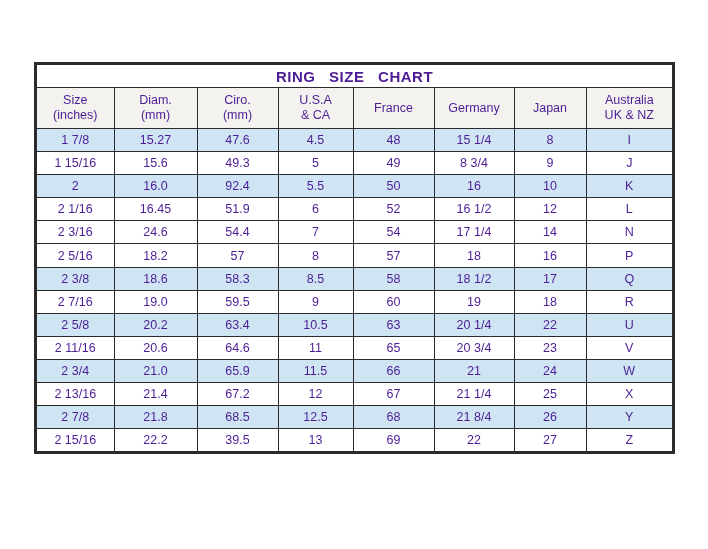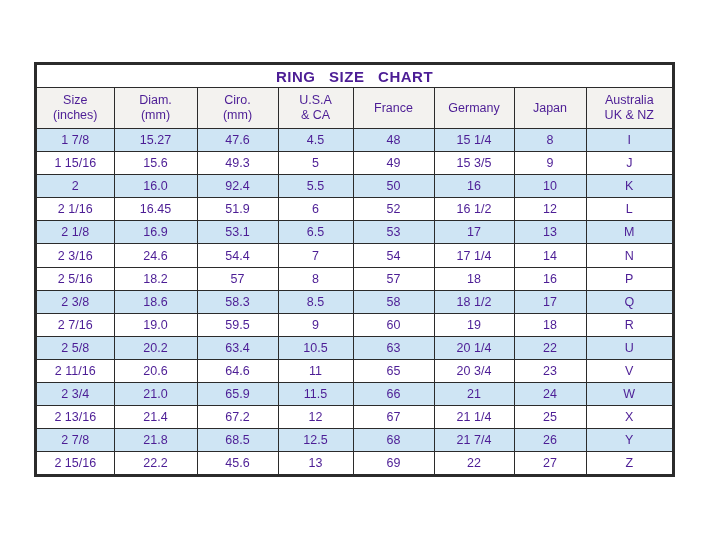--- a/index.html
+++ b/index.html
@@ -101,21 +101,21 @@
         <td>15 1/4</td>
         <td>8</td>
         <td>I</td>
       </tr>
       <tr class="data-row">
         <td>1 15/16</td>
         <td>15.6</td>
         <td>49.3</td>
         <td>5</td>
         <td>49</td>
-        <td>15 3/5</td>
+        <td>8 3/4</td>
         <td>9</td>
         <td>J</td>
       </tr>
       <tr class="data-row alt">
         <td>2</td>
         <td>16.0</td>
         <td>92.4</td>
         <td>5.5</td>
         <td>50</td>
         <td>16</td>
@@ -125,30 +125,20 @@
       <tr class="data-row">
         <td>2 1/16</td>
         <td>16.45</td>
         <td>51.9</td>
         <td>6</td>
         <td>52</td>
         <td>16 1/2</td>
         <td>12</td>
         <td>L</td>
       </tr>
-      <tr class="data-row alt">
-        <td>2 1/8</td>
-        <td>16.9</td>
-        <td>53.1</td>
-        <td>6.5</td>
-        <td>53</td>
-        <td>17</td>
-        <td>13</td>
-        <td>M</td>
-      </tr>
       <tr class="data-row">
         <td>2 3/16</td>
         <td>24.6</td>
         <td>54.4</td>
         <td>7</td>
         <td>54</td>
         <td>17 1/4</td>
         <td>14</td>
         <td>N</td>
       </tr>
@@ -221,28 +211,28 @@
         <td>21 1/4</td>
         <td>25</td>
         <td>X</td>
       </tr>
       <tr class="data-row alt">
         <td>2 7/8</td>
         <td>21.8</td>
         <td>68.5</td>
         <td>12.5</td>
         <td>68</td>
-        <td>21 7/4</td>
+        <td>21 8/4</td>
         <td>26</td>
         <td>Y</td>
       </tr>
       <tr class="data-row">
         <td>2 15/16</td>
         <td>22.2</td>
-        <td>45.6</td>
+        <td>39.5</td>
         <td>13</td>
         <td>69</td>
         <td>22</td>
         <td>27</td>
         <td>Z</td>
       </tr>
     </tbody>
 </table>
 
 </body></html>

